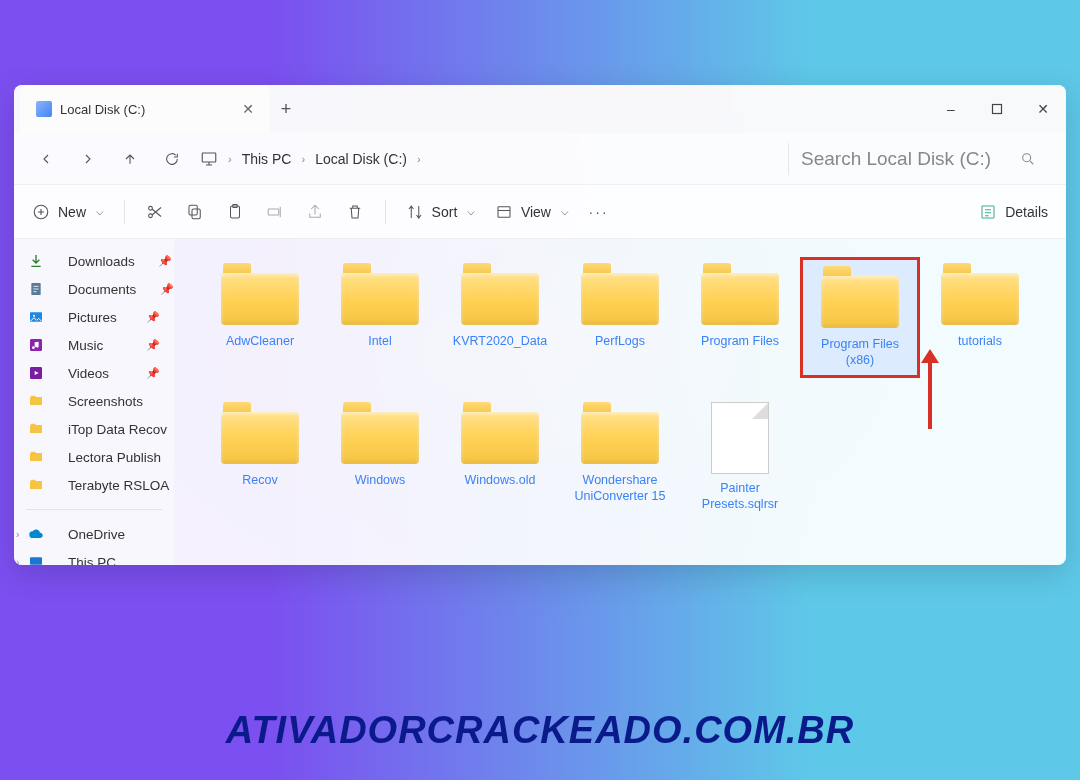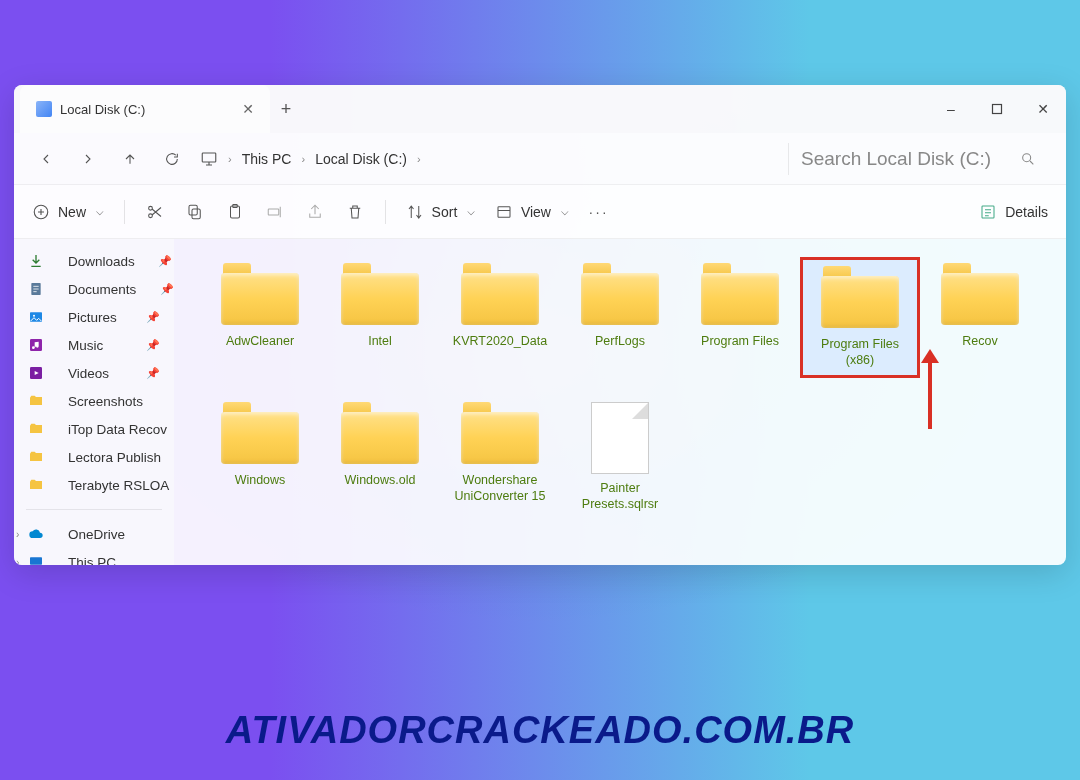--- a/index.html
+++ b/index.html
@@ -39,21 +39,21 @@
 .content { flex: 1; padding: 18px 26px; overflow-y: auto; }
 .grid { display: grid; grid-template-columns: repeat(7, 1fr); gap: 18px 0; }
 .item { display: flex; flex-direction: column; align-items: center; text-align: center; padding: 6px 4px; cursor: pointer; position: relative; }
 .item.highlighted { border: 3px solid #d93025; background: rgba(180,210,255,0.35); }
 .folder-ico { width: 78px; height: 62px; position: relative; margin-bottom: 8px; }
 .folder-ico::before { content: ''; position: absolute; left: 2px; top: 0; width: 28px; height: 14px; background: linear-gradient(180deg,#ffd976,#f5c442); border-radius: 3px 3px 0 0; }
 .folder-ico::after { content: ''; position: absolute; left: 0; top: 10px; right: 0; bottom: 0; background: linear-gradient(180deg,#ffe18a 0%, #ffd255 50%, #f5c442 100%); border-radius: 4px; box-shadow: inset 0 2px 4px rgba(255,255,255,0.6), inset 0 -2px 4px rgba(0,0,0,0.08); }
 .file-ico { width: 58px; height: 72px; background: #fff; border: 1px solid #ccc; position: relative; margin-bottom: 6px; }
 .file-ico::before { content: ''; position: absolute; right: 0; top: 0; width: 16px; height: 16px; background: linear-gradient(135deg, transparent 48%, #ddd 52%); }
 .file-ico.lines::after { content: ''; position: absolute; left: 8px; right: 8px; top: 22px; height: 36px; background: repeating-linear-gradient(180deg, #ccc 0 1px, transparent 1px 6px); }
-.item-label { font-size: 12.5px; color: #4d7c0f; line-height: 1.3; max-width: 110px; word-wrap: break-word; }
+.item-label { font-size: 12.5px; color: #3b82f6; line-height: 1.3; max-width: 110px; word-wrap: break-word; }
 .arrow-up { position: absolute; right: -22px; bottom: -54px; width: 18px; height: 80px; }
 .arrow-up::before { content: ''; position: absolute; left: 7px; top: 12px; bottom: 0; width: 4px; background: #d93025; }
 .arrow-up::after { content: ''; position: absolute; left: 0; top: 0; width: 0; height: 0; border-left: 9px solid transparent; border-right: 9px solid transparent; border-bottom: 14px solid #d93025; }
 .watermark { position: absolute; left: 0; right: 0; bottom: 28px; text-align: center; font-family: Impact, 'Arial Black', sans-serif; font-weight: 900; font-size: 38px; letter-spacing: 1px; color: #0a1a8a; font-style: italic; }
 </style>
 </head>
 <body>
 
 <div class="bg-overlay"></div>
 
@@ -317,20 +317,24 @@
             <div class="folder-ico"></div>
             <div class="item-label">Program Files</div>
           </div>
           <div class="item highlighted">
             <div class="folder-ico"></div>
             <div class="item-label">Program Files (x86)</div>
             <div class="arrow-up"></div>
           </div>
           <div class="item">
             <div class="folder-ico"></div>
+            <div class="item-label">tutorials</div>
+          </div>
+          <div class="item">
+            <div class="folder-ico"></div>
             <div class="item-label">Recov</div>
           </div>
           <div class="item">
             <div class="folder-ico"></div>
             <div class="item-label">Windows</div>
           </div>
           <div class="item">
             <div class="folder-ico"></div>
             <div class="item-label">Windows.old</div>
           </div>

